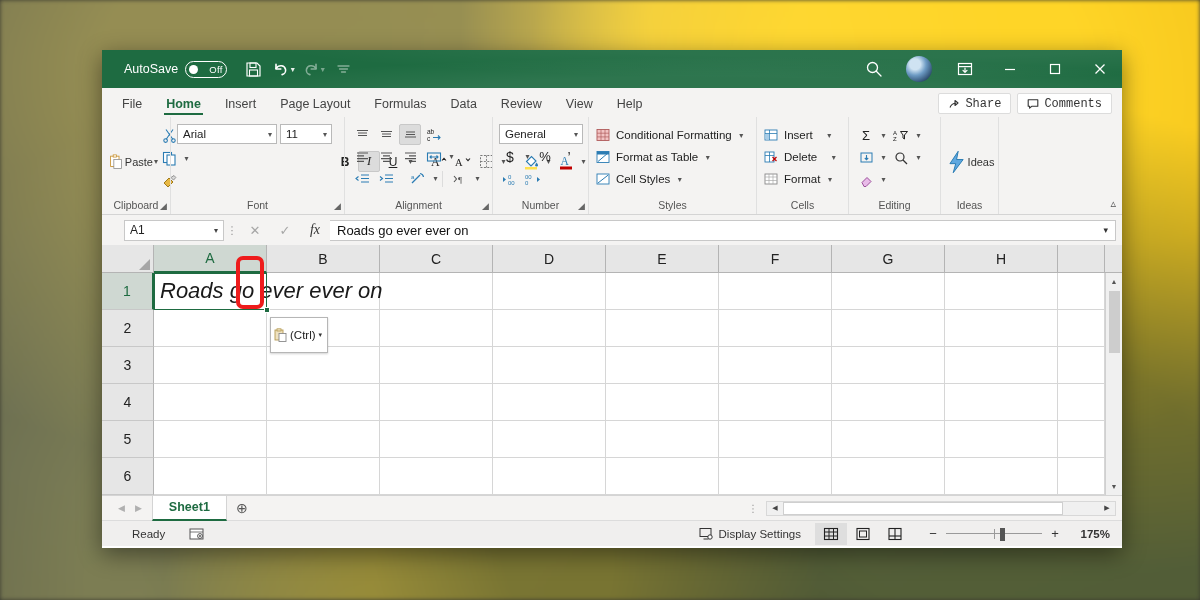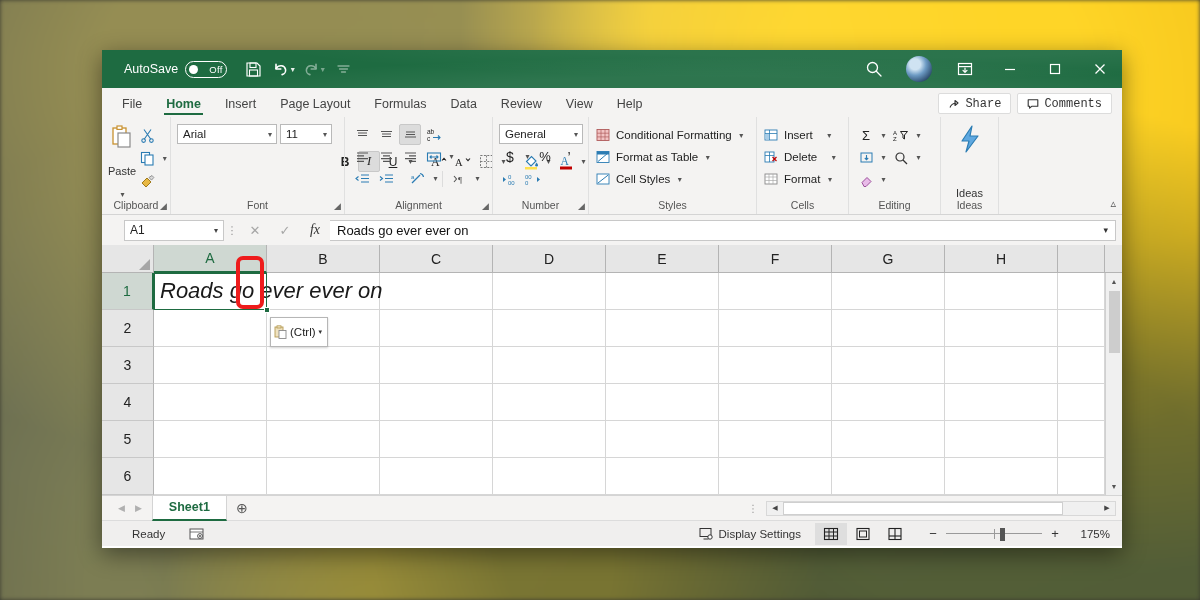--- a/index.html
+++ b/index.html
@@ -97,21 +97,21 @@
     border-bottom:1px solid #d4d4d4;
   }
   .rgroup{ position:relative; display:flex; flex-direction:column; padding:4px 6px 0; }
   .rgroup + .rgroup{ border-left:1px solid #e0e0e0; }
   .rgroup-body{ flex:1; display:flex; }
   .rgroup-title{
     font-size:10.5px; color:#555; text-align:center; padding-bottom:3px; position:relative;
   }
   .dlg{ position:absolute; right:3px; bottom:3px; font-size:9px; color:#666; }
 
-  .bigbtn{ width:50px; display:flex; flex-direction:column; align-items:center; justify-content:space-between; padding-top:3px; }
+  .bigbtn{ width:50px; display:flex; flex-direction:row; align-items:center; justify-content:flex-end; padding-top:3px; }
   .bigbtn .lbl{ font-size:11px; color:#333; margin-top:1px; }
   .smallcol{ display:flex; flex-direction:column; gap:2px; padding-top:4px; }
   .srow{ display:flex; align-items:center; gap:2px; }
   .sbtn{ width:22px; height:21px; display:flex; align-items:center; justify-content:center; }
   .sbtn.active{ background:#dcdcdc; border:1px solid #c8c8c8; border-radius:2px; }
   .mini-caret{ font-size:8px; color:#555; width:9px; text-align:center; }
 
   .combo{
     border:1px solid #b9b9b9; background:#fff; height:20px; display:flex; align-items:center;
     font-size:11.5px; color:#222; padding:0 4px 0 5px;
@@ -182,21 +182,21 @@
   .selbox{
     position:absolute; left:0; top:0; width:113px; height:37px;
     border:1.6px solid #1e6b41; z-index:4; pointer-events:none;
   }
   .selbox .handle{
     position:absolute; right:-3.5px; bottom:-3.5px; width:6px; height:6px; background:#1e6b41;
     border:1px solid #fff;
   }
   .pastebtn{
     position:absolute; left:116px; top:44px; z-index:6;
-    height:30px; background:#fff; border:1px solid #b6b6b6;
+    height:36px; background:#fff; border:1px solid #b6b6b6;
     display:flex; align-items:center; gap:3px; padding:0 5px 0 3px; font-size:11.5px; color:#222;
     box-shadow:0 1px 2px rgba(0,0,0,.18);
   }
 
   .vscroll{
     width:17px; background:#f0f0f0; border-left:1px solid #d0d0d0;
     display:flex; flex-direction:column; align-items:center;
   }
   .vs-arrow{ height:17px; width:17px; display:flex; align-items:center; justify-content:center; font-size:7px; color:#555; }
   .vs-thumb{ width:11px; height:62px; background:#cdcdcd; margin:1px 0; }
@@ -233,21 +233,21 @@
   .sb-tail{ margin-left:auto; display:flex; align-items:center; padding-right:12px; gap:0; }
   .display-settings{ display:flex; align-items:center; gap:5px; margin-right:14px; }
   .viewbtn{ width:32px; height:22px; display:flex; align-items:center; justify-content:center; }
   .viewbtn.active{ background:#dedede; }
   .zoomctl{ display:flex; align-items:center; gap:7px; margin-left:16px; }
   .zoom-minus,.zoom-plus{ font-size:13px; color:#333; width:12px; text-align:center; }
   .zoom-track{ position:relative; width:96px; height:12px; display:flex; align-items:center; }
   .zoom-track .line{ width:100%; height:1px; background:#9a9a9a; }
   .zoom-track .tick{ position:absolute; left:50%; top:1px; width:1px; height:10px; background:#9a9a9a; }
   .zoom-track .thumb{ position:absolute; left:56%; top:0; width:5px; height:13px; background:#555; }
-  .zoom-pct{ width:42px; text-align:right; font-size:11.5px; }
+  .zoom-pct{ width:42px; text-align:right; font-size:11.5px;font-weight:bold; }
 
   
   #annotation{
     position:absolute; left:236px; top:256px; width:28px; height:53px;
     border:4px solid #ee1c1c; border-radius:7px; z-index:40; pointer-events:none;
   }
 </style>
 </head>
 <body>
 

